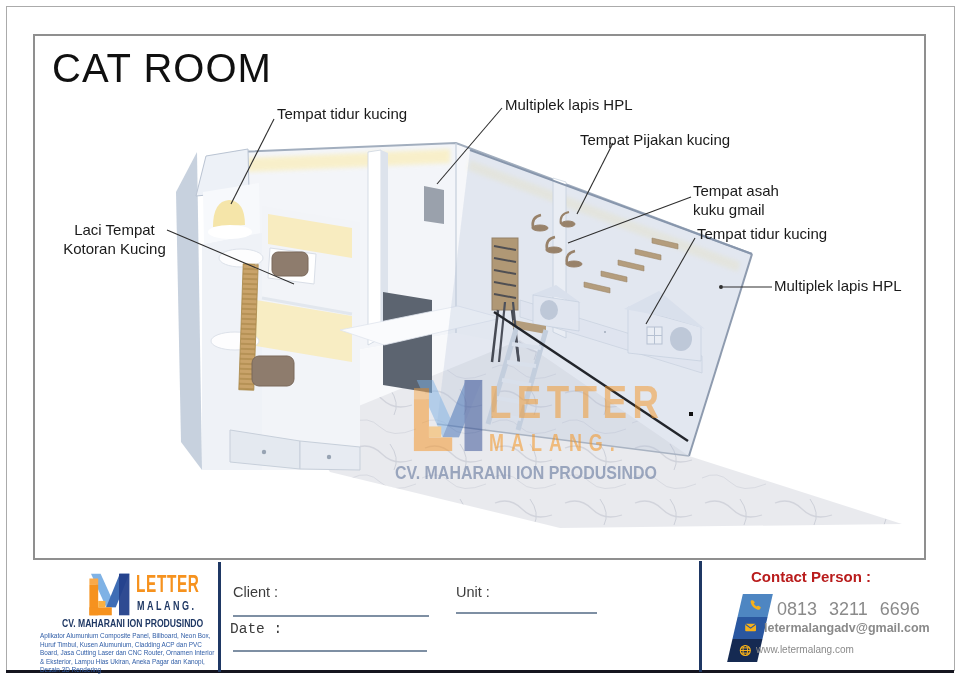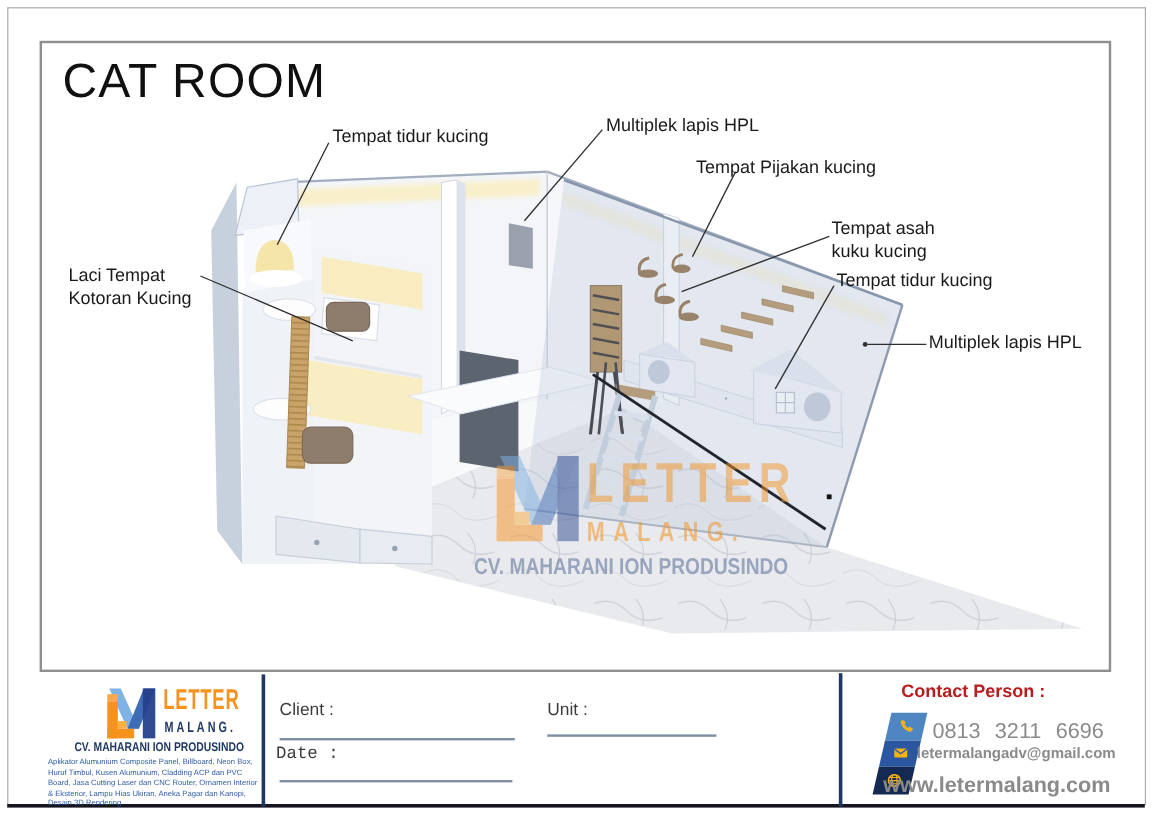--- a/index.html
+++ b/index.html
@@ -5,38 +5,38 @@
   html,body{margin:0;padding:0;background:#fff;}
   .page{position:relative;width:960px;height:679px;background:#fff;overflow:hidden;
         font-family:"Liberation Sans",sans-serif;}
   .abs{position:absolute;}
   .outer-border{left:6px;top:6px;width:947px;height:663px;border:1px solid #ABABAB;}
   .bottom-rule{left:6px;top:670px;width:948px;height:3px;background:#15151F;}
   .main-frame{left:33px;top:34px;width:893px;height:526px;border:2px solid #8F8F8F;box-sizing:border-box;background:transparent;}
   .page-title{left:52px;top:46px;font-size:40px;letter-spacing:1px;color:#101010;}
   .render-svg{left:0;top:0;width:960px;height:679px;}
   .ann{font-size:15px;color:#1A1A1A;line-height:19px;white-space:nowrap;}
-  .ann.center{text-align:left;}
+  .ann.center{text-align:center;}
   
   .wm{transform-origin:left top;white-space:nowrap;font-weight:bold;}
   .wm-letter{left:489px;top:374px;font-size:47px;letter-spacing:7px;transform:scaleX(.78);color:rgba(244,147,33,.5);}
   .wm-malang{left:489px;top:430px;font-size:23px;letter-spacing:9px;transform:scaleX(.78);color:rgba(244,147,33,.55);}
   .wm-company{left:395px;top:462px;font-size:19px;transform:scaleX(.84);color:rgba(100,118,156,.6);}
   
   .divider{width:3px;background:#1F3864;}
   .fld{font-size:14.5px;color:#3C3C3C;}
   .fline{height:2px;background:#7E8FA3;}
   .lg-letter{left:136px;top:570px;font-size:24px;font-weight:bold;letter-spacing:1px;color:#F6921E;transform:scaleX(.64);transform-origin:left top;white-space:nowrap;}
   .lg-malang{left:137px;top:599px;font-size:12.5px;font-weight:bold;letter-spacing:3.5px;color:#1F3864;transform:scaleX(.72);transform-origin:left top;white-space:nowrap;}
   .lg-company{left:62px;top:617px;font-size:10.5px;font-weight:bold;color:#1F3864;transform:scaleX(.82);transform-origin:left top;white-space:nowrap;}
   .lg-services{left:40px;top:632px;width:180px;font-size:6.4px;line-height:8.6px;color:#2E5CA6;}
   .ct-head{left:751px;top:568px;font-size:15px;font-weight:bold;color:#b91c1c;white-space:nowrap;}
   .ct-phone{left:777px;top:599px;font-size:18px;font-weight:normal;color:#8A8A8A;word-spacing:7px;white-space:nowrap;}
   .ct-mail{left:764px;top:621px;font-size:12.5px;font-weight:bold;color:#8A8A8A;white-space:nowrap;}
-  .ct-web{left:736px;top:644px;font-size:18px;font-weight:bold;color:#8A8A8A;white-space:nowrap;}
+  .ct-web{left:756px;top:644px;font-size:10px;font-weight:normal;color:#8A8A8A;white-space:nowrap;}
   .icon-strip{left:735px;top:594px;width:30px;height:68px;transform:skewX(-13deg);}
   .icon-seg{width:30px;height:22.6px;display:flex;align-items:center;justify-content:center;}
   .icon-seg svg{transform:skewX(13deg);}
   .seg1{background:#4E86C2;} .seg2{background:#2A57A0;} .seg3{background:#152A52;}
 </style>
 </head>
 <body>
 
 <div class="page">
 
@@ -186,21 +186,21 @@
         <circle cx="721" cy="287" r="2" fill="#2E2E2E" stroke="none"></circle>
       <path d="M167,230 L294,284"></path>
     </g>
   </svg>
 
   <div class="abs ann" style="left:277px;top:104px;">Tempat tidur kucing</div>
   <div class="abs ann" style="left:505px;top:95px;">Multiplek lapis HPL</div>
   <div class="abs ann" style="left:580px;top:130px;">Tempat Pijakan kucing</div>
   <div class="abs ann" style="left:693px;top:181px;">
     <div>Tempat asah</div>
-    <div>kuku kucing</div>
+    <div>kuku gmail</div>
   </div>
   <div class="abs ann" style="left:697px;top:224px;">Tempat tidur kucing</div>
   <div class="abs ann" style="left:774px;top:276px;">Multiplek lapis HPL</div>
   <div class="abs ann center" style="left:57px;top:220px;width:115px;">
     <div>Laci Tempat</div>
     <div>Kotoran Kucing</div>
   </div>
 
   <svg class="abs" style="left:403px;top:377px;opacity:.5;" width="82" height="77" viewBox="0 0 60 56">
       <use href="#lm-mark"></use>

